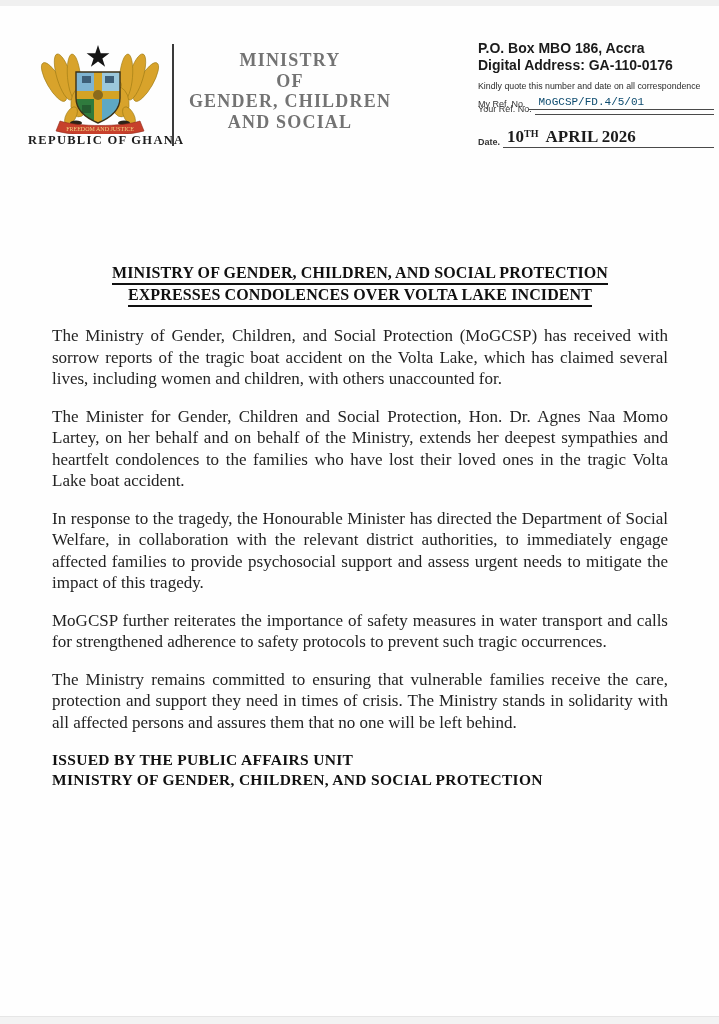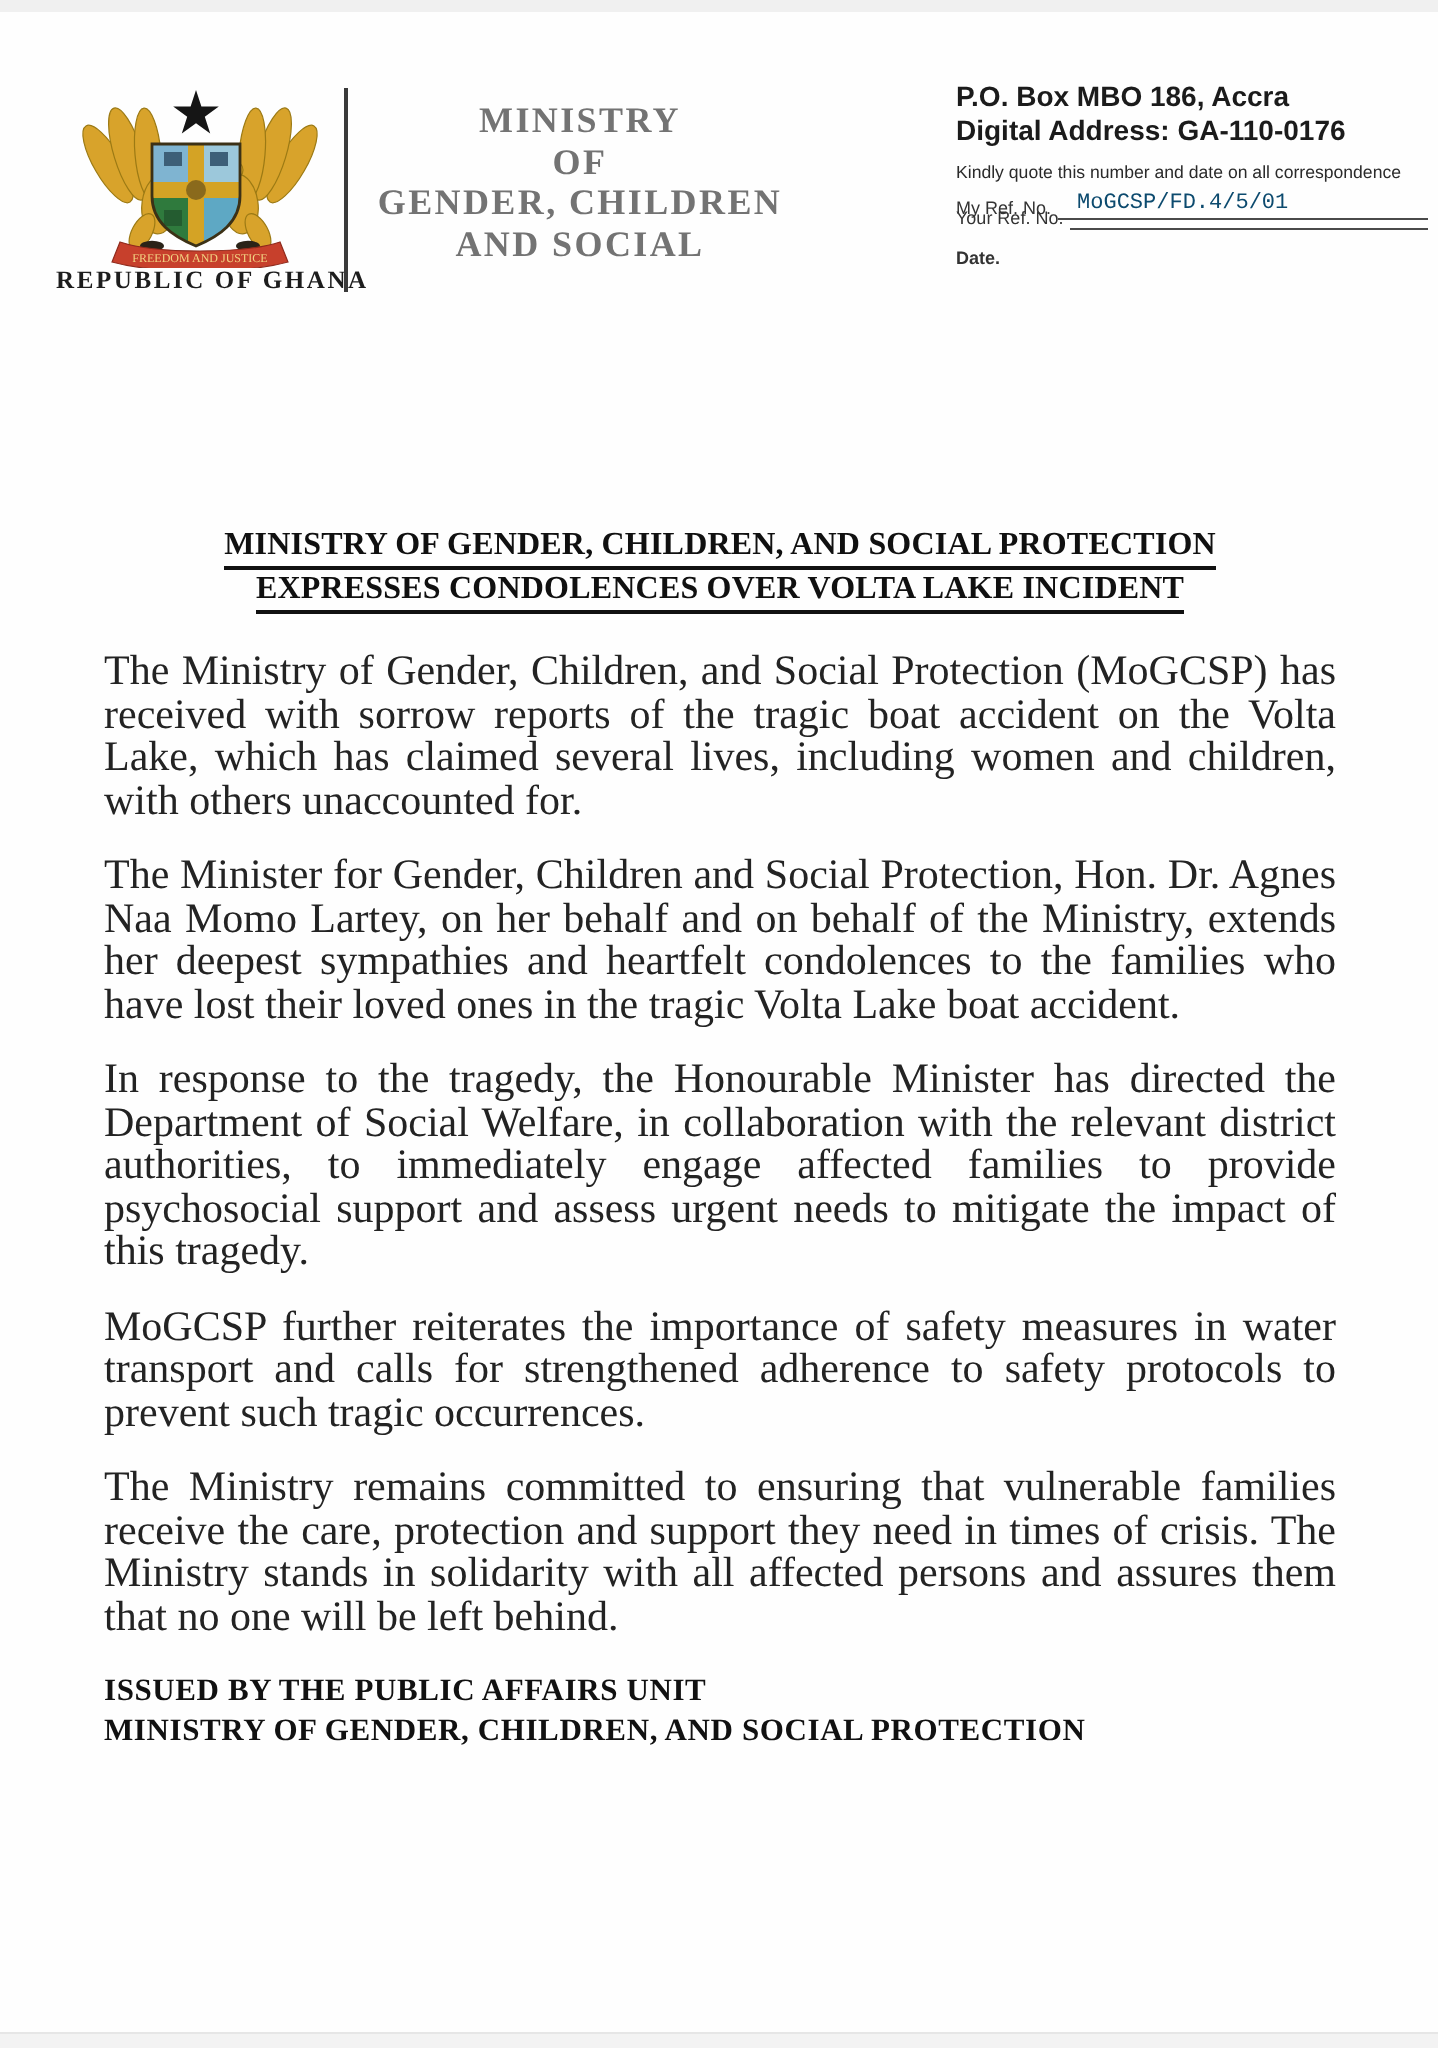--- a/index.html
+++ b/index.html
@@ -43,21 +43,21 @@
     padding-left:4px; margin-bottom:0; color:#1c1c1c; white-space:nowrap;
   }
   .row-date sup { font-size:10px; vertical-align:5px; letter-spacing:0; }
   .date-rest { margin-left:7px; }
 
   
   .content { position:absolute; left:52px; top:263px; width:616px; color:#232323; }
   .pr-title { text-align:center; font-weight:bold; font-size:16px; line-height:20px; color:#101010; letter-spacing:0.1px; }
   .pr-title .tl { display:inline-block; border-bottom:2px solid #111; padding-bottom:0px; }
   .paras { margin-top:18px; }
-  .paras p { margin:0 0 16px 0; font-size:21px; line-height:21.5px; text-align:justify; }
+  .paras p { margin:0 0 16px 0; font-size:17px; line-height:21.5px; text-align:justify; }
   .issued { margin-top:17px; font-weight:bold; font-size:15.5px; line-height:20px; color:#111; letter-spacing:0.3px; }
 </style>
 </head>
 <body>
 
 <div class="page">
   <div class="photo-edge-top"></div>
   <div class="photo-edge-bottom"></div>
 
   <div>
@@ -133,20 +133,23 @@
         </span>
       </div>
 
       <div class="ref-row row-yourref">
         <span class="lbl">Your Ref. No.</span>
         <span class="line"></span>
       </div>
 
       <div class="ref-row row-date">
         <span class="lbl">Date.</span>
+        <span class="line">
+          <span class="val"><span>10</span><sup>TH</sup><span class="date-rest">APRIL 2026</span></span>
+        </span>
       </div>
     </div>
   </div>
 
   <div class="content">
     <div class="pr-title">
       <div><span class="tl">MINISTRY OF GENDER, CHILDREN, AND SOCIAL PROTECTION</span></div>
       <div><span class="tl">EXPRESSES CONDOLENCES OVER VOLTA LAKE INCIDENT</span></div>
     </div>
 

